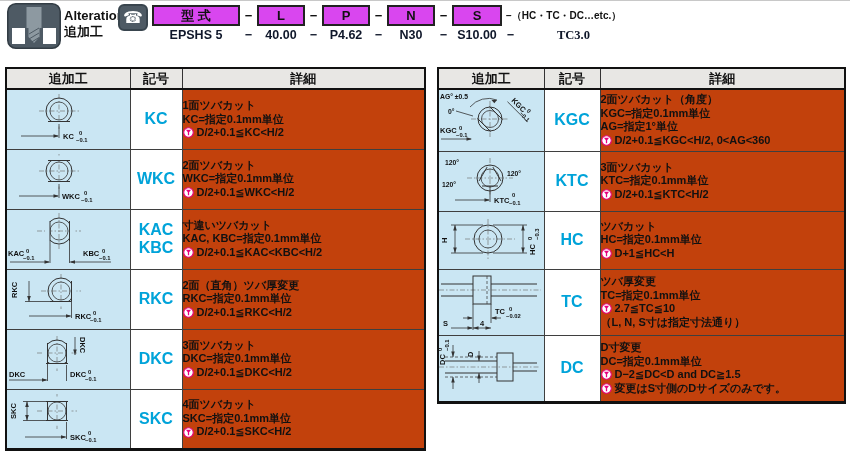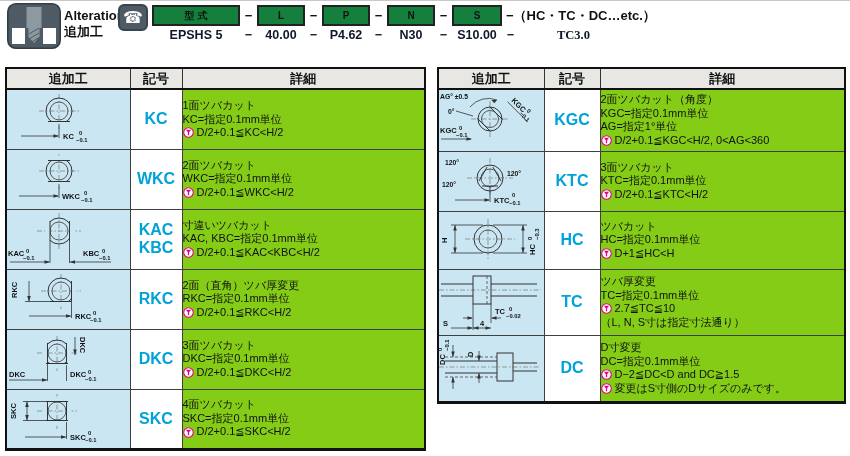--- a/index.html
+++ b/index.html
@@ -8,42 +8,42 @@
   .top-rule{position:absolute;top:0;left:0;width:850px;height:1px;background:#c8c8c8;}
 
   
   .alt-icon{position:absolute;left:7px;top:3px;}
   .alt-label{position:absolute;left:64px;top:8px;font-weight:bold;font-size:13px;line-height:16px;}
   .phone-icon{position:absolute;left:118px;top:4px;width:30px;height:27px;background:#4e5a64;
               border:2px solid #39454e;border-radius:6px;box-sizing:border-box;color:#fff;
               display:flex;align-items:center;justify-content:center;font-size:16px;line-height:1;}
   .formula{position:absolute;left:152px;top:5px;}
   .f-row{display:flex;align-items:center;}
-  .f-box{border:2px solid #222;background:#15803d;box-sizing:border-box;height:21px;line-height:17px;
-         font-weight:bold;font-size:10px;text-align:center;}
+  .f-box{border:2px solid #222;background:#d946ef;box-sizing:border-box;height:21px;line-height:17px;
+         font-weight:bold;font-size:13px;text-align:center;}
   .w-model{width:88px;} .w-s{width:48px;} .w-s2{width:50px;} .w-d{width:17px;}
   .f-dash{width:17px;text-align:center;font-weight:bold;font-size:13px;}
-  .f-suffix{font-weight:bold;font-size:13px;padding-left:4px;white-space:nowrap;}
+  .f-suffix{font-weight:bold;font-size:10px;padding-left:4px;white-space:nowrap;}
   .f-vals{display:flex;margin-top:2px;color:#0f172a;font-weight:bold;font-size:12.5px;}
   .fv{text-align:center;}
   .fv-extra{margin-left:38px;font-family:Liberation Serif, serif;}
   .detail-ref{position:absolute;top:44px;right:6px;display:flex;align-items:center;gap:4px;
               font-weight:bold;font-size:13.5px;}
 
   
   table.tbl{position:absolute;top:67px;border-collapse:collapse;table-layout:fixed;
             border:2px solid #111;border-bottom:3px solid #111;}
   table.tbl.left{left:5px;width:421px;}
   table.tbl.right{left:437px;width:409px;}
   .tbl th{background:#e8e7e4;border:1px solid #333;border-top:2px solid #111;border-bottom:2px solid #111;
           font-size:13px;font-weight:bold;height:19px;padding:0;}
   .tbl td{border:1px solid #3f3f3f;padding:0;vertical-align:middle;}
   .cell-dg{background:#cae6f3;}
   .cell-code{background:#fff;text-align:center;font-weight:bold;font-size:16px;line-height:18px;color:#00a3d9;}
-  .cell-dt{background:#84cc16;font-size:11px;font-weight:normal;line-height:13.5px;padding:2px 4px 2px 6px;}
+  .cell-dt{background:#c2410c;font-size:11px;font-weight:bold;line-height:13.5px;padding:2px 4px 2px 6px;}
   .note-line{display:flex;align-items:center;gap:3px;}
   .note-ic{flex:0 0 auto;width:11px;height:11px;}
 
   
   svg.dg{display:block;margin:0 auto;}
   .ln{fill:none;stroke:#333;stroke-width:1;}
   .lt{fill:none;stroke:#333;stroke-width:.8;}
   .cl{fill:none;stroke:#777;stroke-width:.7;stroke-dasharray:5 2 1.5 2;}
   .dsh{fill:none;stroke:#444;stroke-width:.8;stroke-dasharray:3 2;}
   .cov{fill:#cae6f3;stroke:none;}

